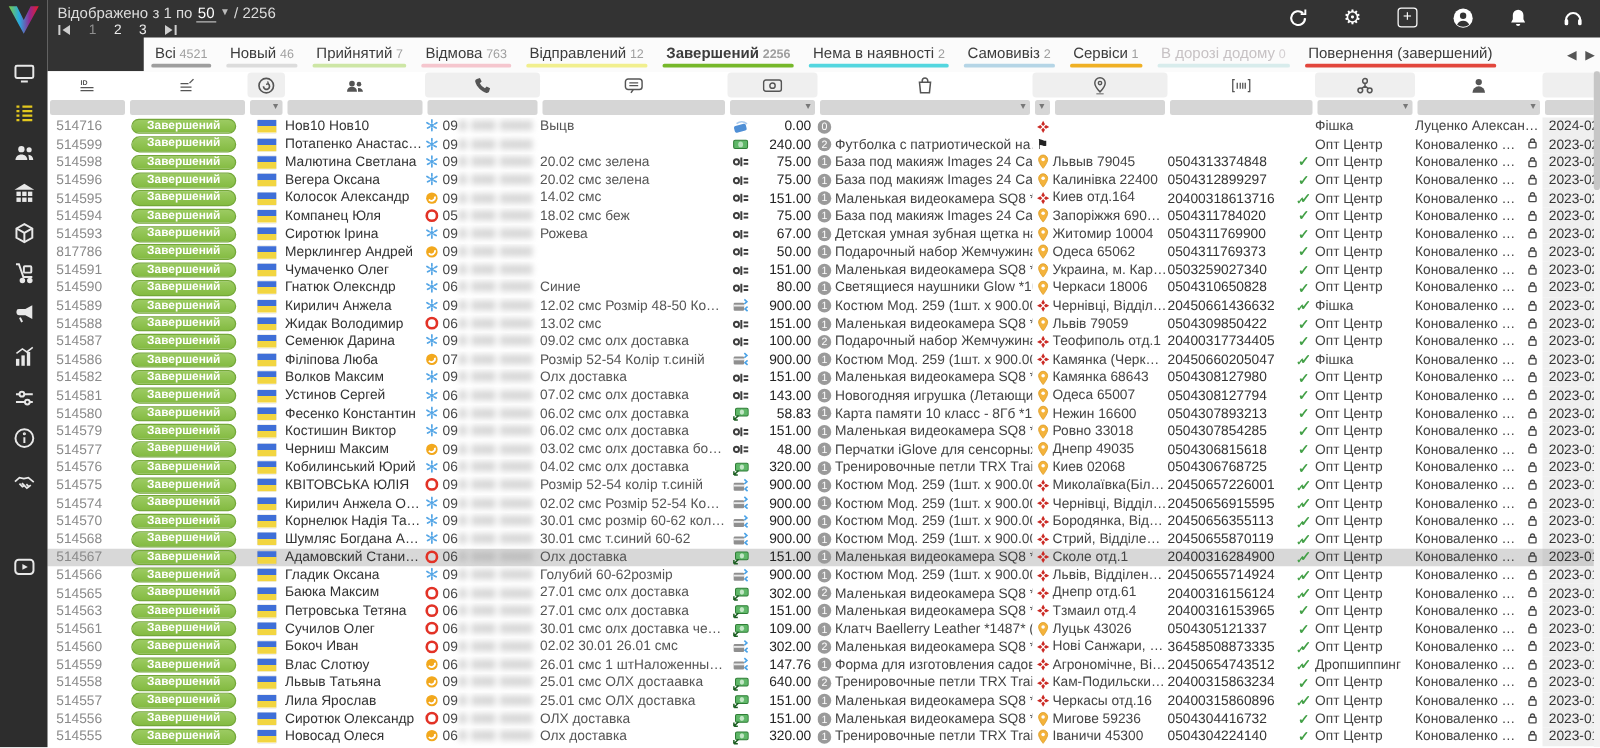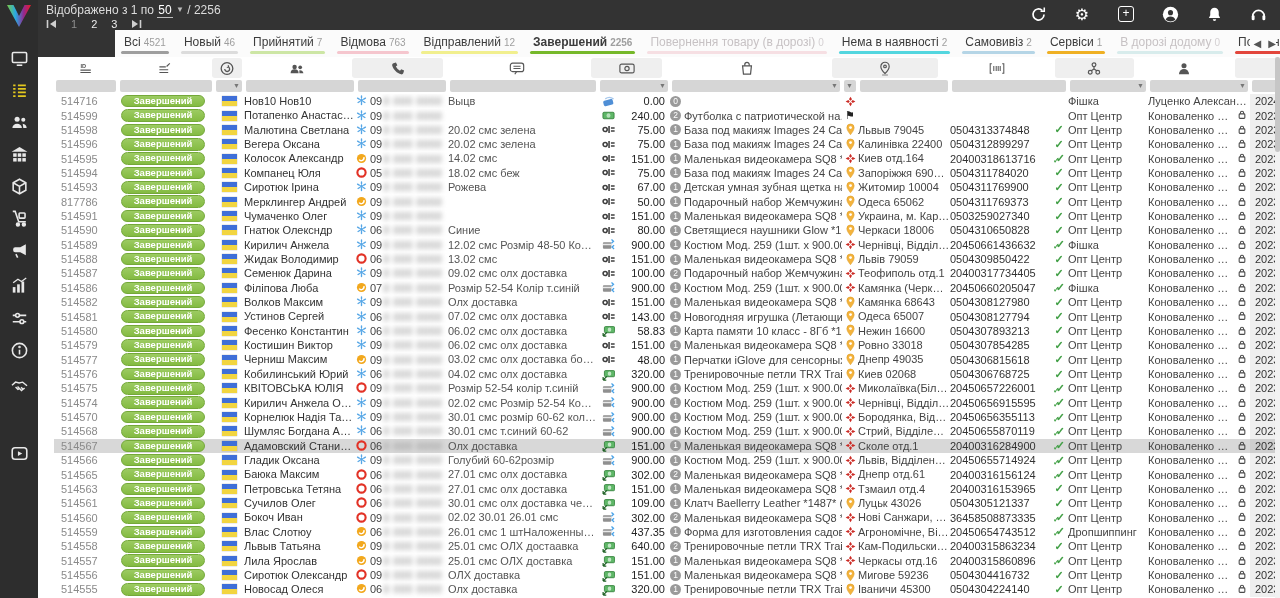--- a/index.html
+++ b/index.html
@@ -28,21 +28,21 @@
   #tabbar{position:absolute;left:115px;top:30px;right:0;height:27px;background:#fbfbfb;border-bottom:1px solid #e7e7e7;display:flex;overflow:hidden;}
   .tab{flex:0 0 auto;position:relative;padding:5px 9px 0 9px;font-size:12px;color:#3c3c3c;white-space:nowrap;cursor:pointer;}
   .tab .cnt{font-size:10px;color:#9e9e9e;margin-left:3px;}
   .tab .ul{position:absolute;left:6px;right:6px;bottom:3px;height:3px;border-radius:2px;}
   .tab.active{font-weight:bold;}
   .tab.faded{color:#c7c2c4;}
   .tab.faded .cnt{color:#d4d0d2;}
   .tab-arrows{position:absolute;right:4px;top:8px;display:flex;gap:7px;background:#fbfbfb;padding-left:4px;}
   .tab-arrows span{color:#555;font-size:10px;cursor:pointer;}
   
-  #table{position:absolute;left:38px;top:57px;right:0;bottom:0;background:#fff;font-size:11px;margin-left:16px;}
+  #table{position:absolute;left:38px;top:57px;right:0;bottom:0;background:#fff;font-size:11px;}
   .hrow{display:flex;height:22px;align-items:center;}
   .hcell{display:flex;align-items:center;justify-content:center;height:20px;margin:1px 0;border-radius:3px;color:#555;}
   .hcell svg{width:16px;height:15px;}
   .hshade{background:#efefef;}
   .frow{display:flex;height:15px;}
   .fbox{background:#d6d6d6;border-radius:2px;height:12px;margin:1px 2px;position:relative;flex:0 0 auto;cursor:text;}
   .fbox .fc{position:absolute;right:2px;top:2px;font-size:7px;color:#777;cursor:pointer;}
   #tbody .tr{display:flex;height:14.37px;align-items:center;cursor:pointer;}
   #tbody .tr.sel{background:#d8d8d8;}
   .td{flex:0 0 auto;overflow:hidden;white-space:nowrap;display:flex;align-items:center;height:100%;}
@@ -253,21 +253,20 @@
   </header>
 
   <nav id="tabbar">
     <div id="tabs-holder" style="display:flex;">
         <div class="tab"><span>Всі</span><span class="cnt">4521</span><span class="ul" style="background: rgb(158, 158, 158);"></span></div>
         <div class="tab"><span>Новый</span><span class="cnt">46</span><span class="ul" style="background: rgb(220, 220, 220);"></span></div>
         <div class="tab"><span>Прийнятий</span><span class="cnt">7</span><span class="ul" style="background: rgb(205, 230, 165);"></span></div>
         <div class="tab"><span>Відмова</span><span class="cnt">763</span><span class="ul" style="background: rgb(245, 198, 206);"></span></div>
         <div class="tab"><span>Відправлений</span><span class="cnt">12</span><span class="ul" style="background: rgb(241, 239, 142);"></span></div>
         <div class="tab active"><span>Завершений</span><span class="cnt">2256</span><span class="ul" style="background: rgb(118, 184, 42);"></span></div>
-        <div class="tab faded"><span>Повернення товару (в дорозі)</span><span class="cnt">0</span><span class="ul" style="background: rgb(246, 223, 227);"></span></div>
         <div class="tab"><span>Нема в наявності</span><span class="cnt">2</span><span class="ul" style="background: rgb(83, 214, 223);"></span></div>
         <div class="tab"><span>Самовивіз</span><span class="cnt">2</span><span class="ul" style="background: rgb(181, 213, 230);"></span></div>
         <div class="tab"><span>Сервіси</span><span class="cnt">1</span><span class="ul" style="background: rgb(239, 176, 36);"></span></div>
         <div class="tab faded"><span>В дорозі додому</span><span class="cnt">0</span><span class="ul" style="background: rgb(216, 236, 236);"></span></div>
         <div class="tab"><span>Повернення (завершений)</span><span class="ul" style="background: rgb(226, 70, 60);"></span></div>
       </div>
   </nav>
   <div class="tab-arrows" style="position:absolute;right:4px;top:38px;z-index:6;">
     <span>◀</span>
     <span>▶</span>
@@ -1958,21 +1957,21 @@
             <span class="blurred">8 888 8888</span>
           </div>
     <div class="td c-comment">26.01 смс 1 штНаложенный п…</div>
     <div class="td c-pay">
             <svg viewBox="0 0 14 14">
               <rect x="1" y="4.5" width="9" height="7" rx="1" fill="#8f8f8f"></rect>
               <rect x="1" y="6.2" width="9" height="1.6" fill="#e8e8e8"></rect>
               <path d="M10.2 1.6l2.2 2-2.2 2M13 7.8l-2.2 2 2.2 2" stroke="#4aa3e8" stroke-width="1.4" fill="none"></path>
             </svg>
           </div>
-    <div class="td c-amount">437.35</div>
+    <div class="td c-amount">147.76</div>
     <div class="td c-product">
             <span class="qty">1</span>
             <span class="ptxt">Форма для изготовления садов…</span>
           </div>
     <div class="td c-locicon">
             <svg viewBox="0 0 14 14" fill="#cb2a24">
               <path d="M7 .8l1.9 3.4L7 6.1 5.1 4.2z"></path>
               <path d="M7 13.2l1.9-3.4L7 7.9 5.1 9.8z"></path>
               <path d="M.8 7l3.4-1.9L6.1 7 4.2 8.9z"></path>
               <path d="M13.2 7L9.8 5.1 7.9 7l1.9 1.9z"></path>

